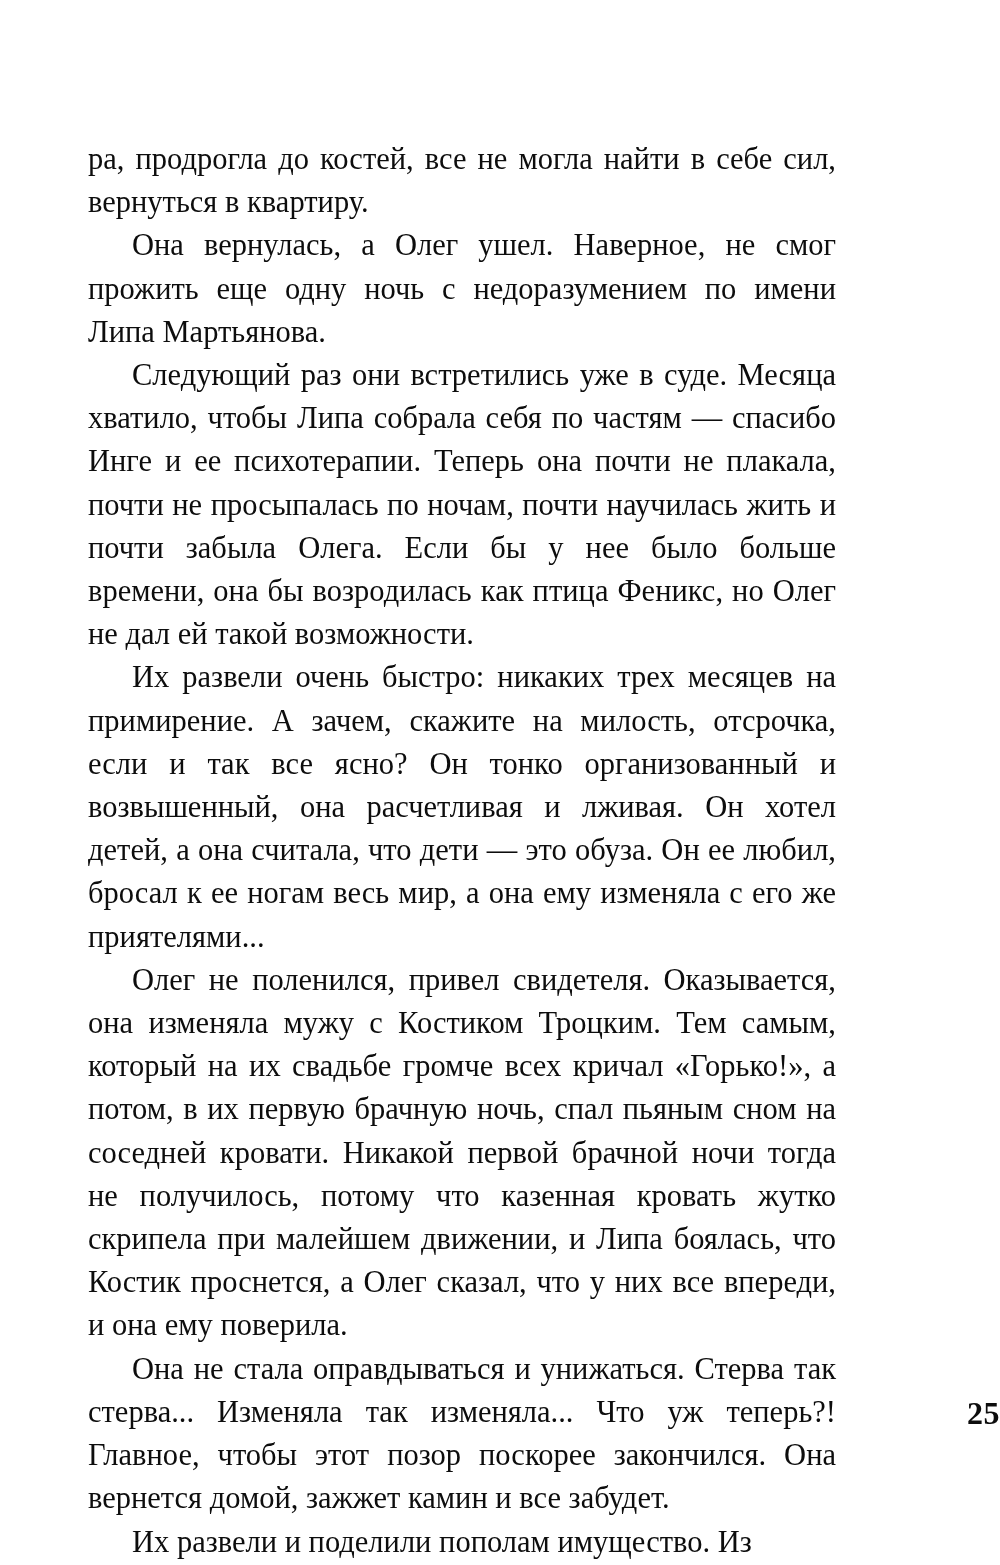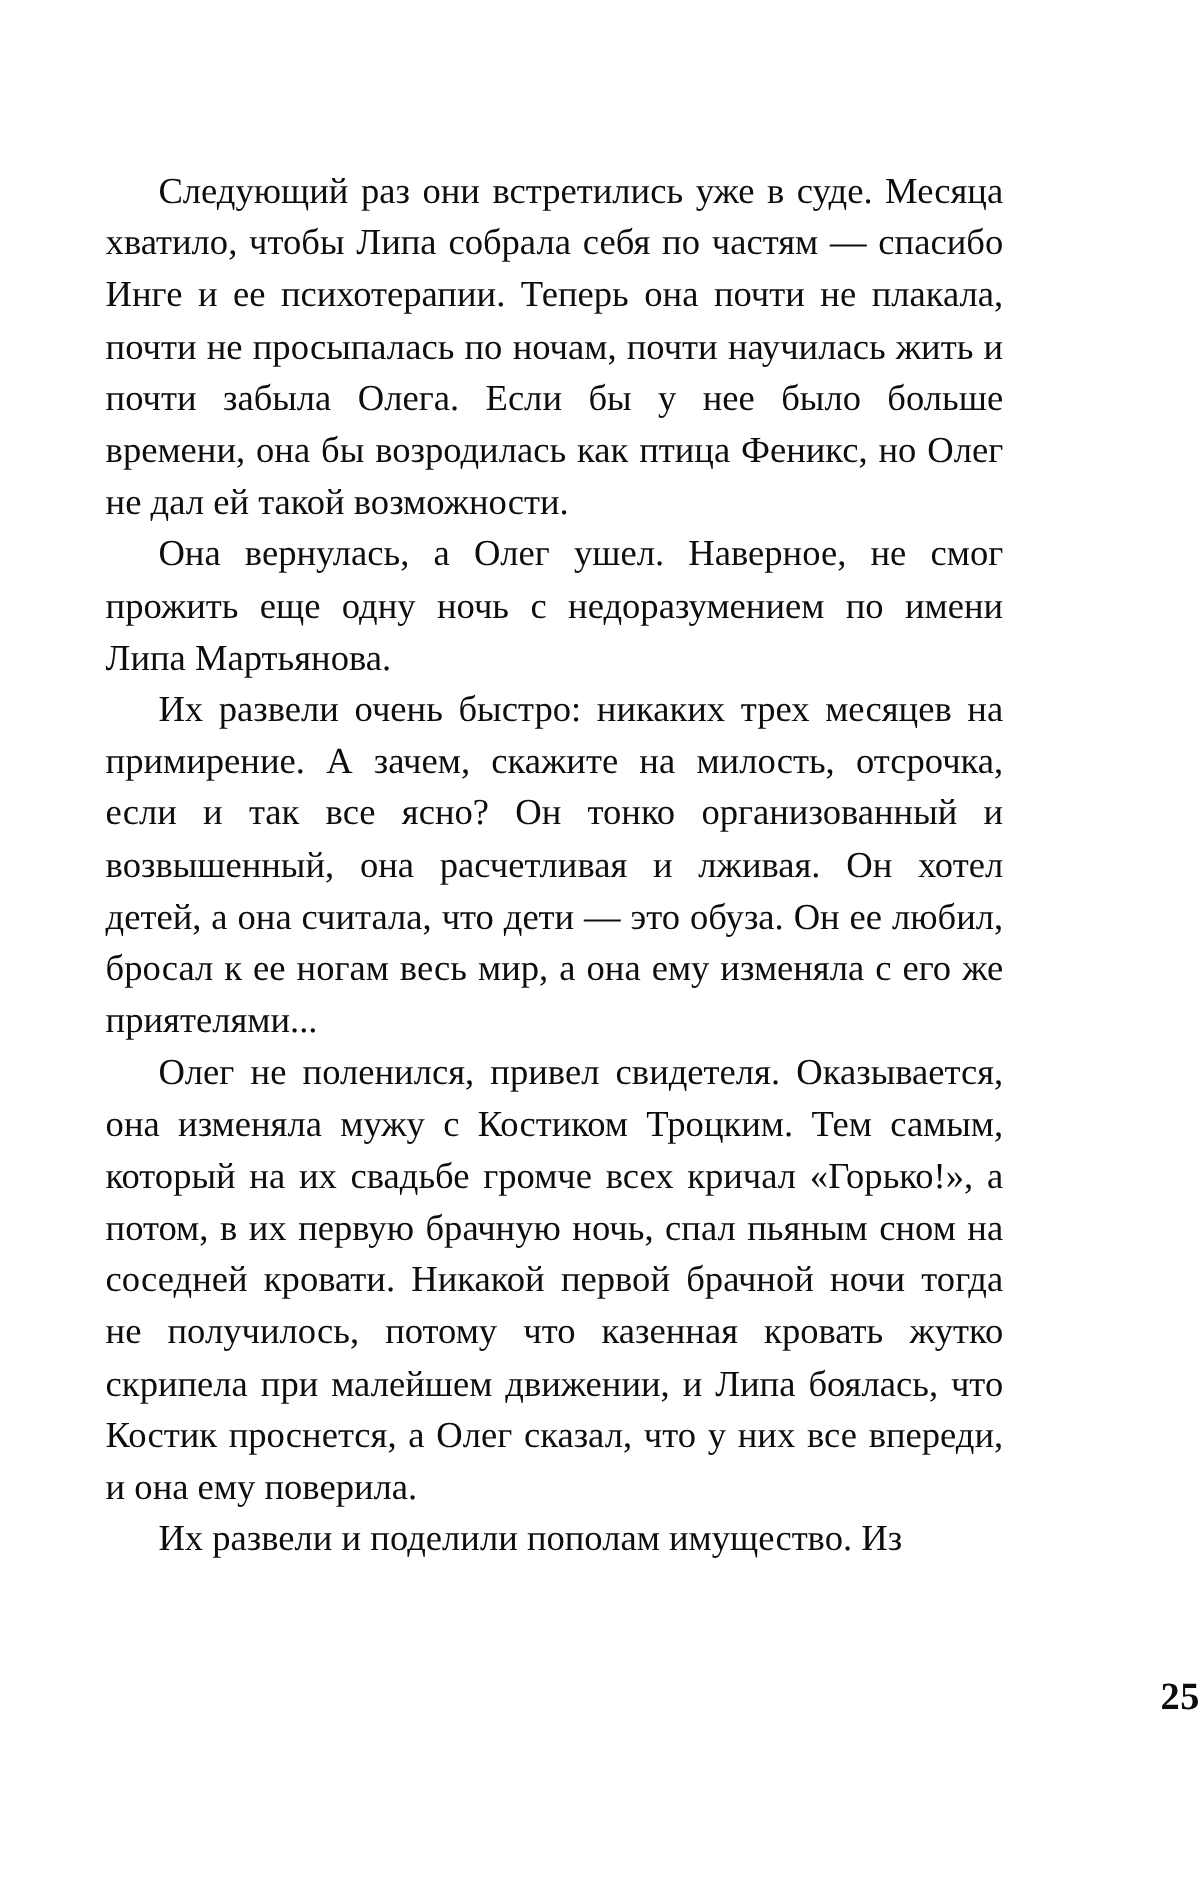--- a/index.html
+++ b/index.html
@@ -48,22 +48,24 @@
     color: #0d0d0d;
     letter-spacing: 0.5px;
   }
 </style>
 </head>
 <body>
 
 <div class="page">
 
   <div class="text-block">
+    <p class="para">ра, продрогла до костей, все не могла найти в себе сил, вернуться в квартиру.</p>
+    <p class="para indented">Она вернулась, а Олег ушел. Наверное, не смог прожить еще одну ночь с недоразумением по имени Липа Мартьянова.</p>
     <p class="para indented">Следующий раз они встретились уже в суде. Месяца хватило, чтобы Липа собрала себя по частям — спасибо Инге и ее психотерапии. Теперь она почти не плакала, почти не просыпалась по ночам, почти научилась жить и почти забыла Олега. Если бы у нее было больше времени, она бы возродилась как птица Феникс, но Олег не дал ей такой возможности.</p>
-    <p class="para indented">Она вернулась, а Олег ушел. Наверное, не смог прожить еще одну ночь с недоразумением по имени Липа Мартьянова.</p>
     <p class="para indented">Их развели очень быстро: никаких трех месяцев на примирение. А зачем, скажите на милость, отсрочка, если и так все ясно? Он тонко организованный и возвышенный, она расчетливая и лживая. Он хотел детей, а она считала, что дети — это обуза. Он ее любил, бросал к ее ногам весь мир, а она ему изменяла с его же приятелями...</p>
     <p class="para indented">Олег не поленился, привел свидетеля. Оказывается, она изменяла мужу с Костиком Троцким. Тем самым, который на их свадьбе громче всех кричал «Горько!», а потом, в их первую брачную ночь, спал пьяным сном на соседней кровати. Никакой первой брачной ночи тогда не получилось, потому что казенная кровать жутко скрипела при малейшем движении, и Липа боялась, что Костик проснется, а Олег сказал, что у них все впереди, и она ему поверила.</p>
+    <p class="para indented">Она не стала оправдываться и унижаться. Стерва так стерва... Изменяла так изменяла... Что уж теперь?! Главное, чтобы этот позор поскорее закончился. Она вернется домой, зажжет камин и все забудет.</p>
     <p class="para indented">Их развели и поделили пополам имущество. Из</p>
   </div>
 
   <div class="page-number">25</div>
 
 </div>
 
 </body></html>

